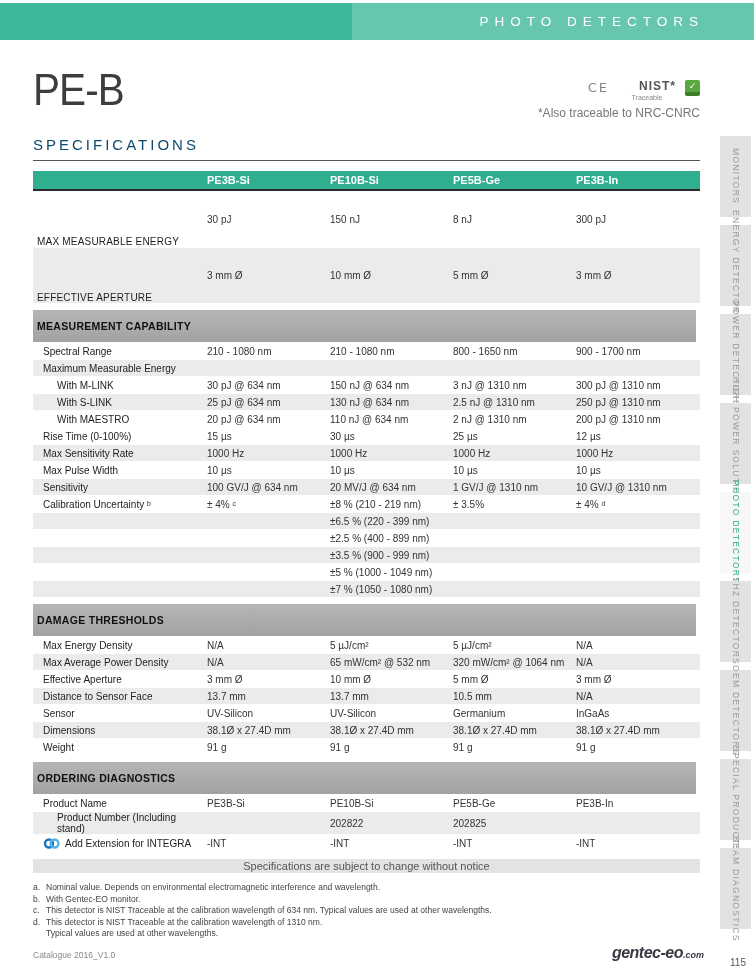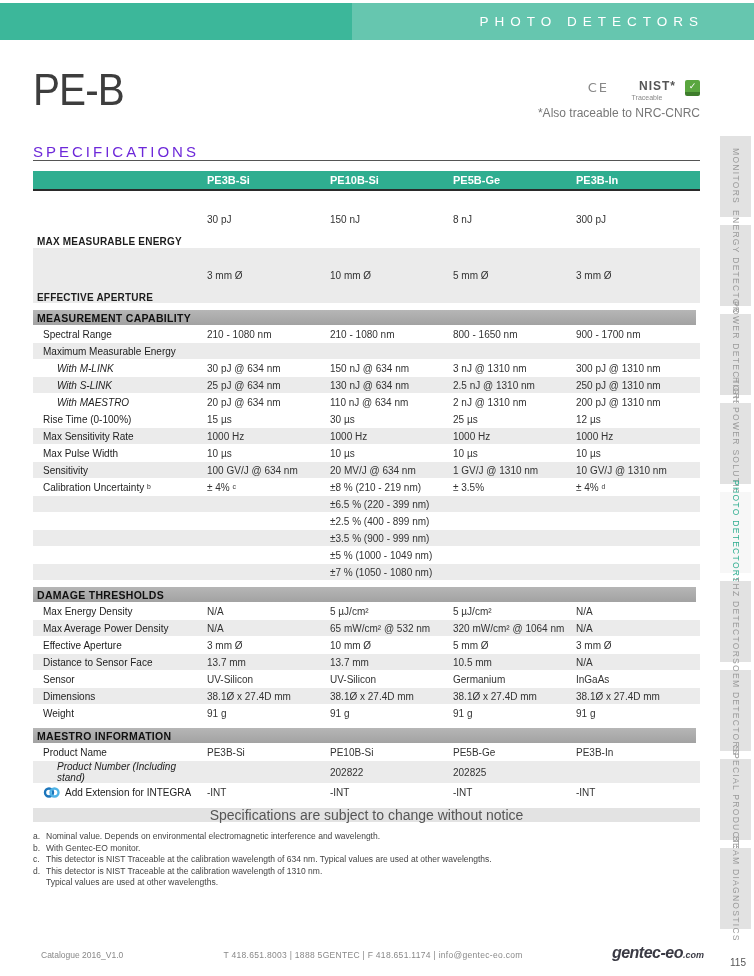--- a/index.html
+++ b/index.html
@@ -23,48 +23,48 @@
   h1.page-title{margin:6px 0 0 0;font-size:44px;line-height:1;font-weight:400;letter-spacing:-1px;color:#3d3d3d;transform:scaleX(.92);transform-origin:left;}
   .certs{text-align:right;padding-top:18px;}
   .cert-line{display:flex;align-items:flex-start;gap:9px;justify-content:flex-end;}
   .ce{font-size:13px;color:#888;letter-spacing:2px;font-family:"DejaVu Sans",sans-serif;}
   .nist{display:flex;flex-direction:column;align-items:center;line-height:1;}
   .nist .nist-main{font-size:12px;font-weight:bold;letter-spacing:1px;color:#555;margin-left:21px;}
   .nist .nist-sub{font-size:7px;color:#888;margin-top:2px;}
   .badge{width:15px;height:16px;background:#5aa63f;border-radius:2px;display:flex;align-items:center;justify-content:center;color:#fff;font-size:9px;border-bottom:4px solid #3e7d2c;}
   .trace-note{font-size:12px;color:#777;margin-top:5px;text-align:center;}
   
-  .spec-title{margin-top:15px;font-size:15px;letter-spacing:3px;color:#6d28d9;border-bottom:1px solid #555;}
+  .spec-title{margin-top:8px;font-size:15px;letter-spacing:3px;color:#0c4a6e;border-bottom:1px solid #555;padding-bottom:7px;}
   
   #spec-table{margin-top:10px;}
   .row{display:flex;min-height:16px;margin-bottom:1px;align-items:center;font-size:10px;color:#333;}
   .row.shade{background:var(--shade);}
   .row.thead{background:var(--teal);min-height:20px;color:#fff;border-bottom:2px solid #2a2a2a;}
   .row.thead .c-val{font-weight:bold;font-size:11px;color:#fff;}
   .c-label{flex:0 0 172px;padding-left:4px;color:#1d1d1d;display:flex;align-items:center;gap:5px;}
   .c-label.ind1{padding-left:10px;}
-  .c-label.ind2{padding-left:24px;font-style:italic;}
-  .row.bold .c-label{font-weight:bold;letter-spacing:.2px;margin-top:44px;}
+  .c-label.ind2{padding-left:24px;}
+  .row.bold .c-label{font-weight:normal;letter-spacing:.2px;margin-top:44px;}
   .c-val{flex:0 0 123px;padding-left:2px;}
   .c-val:last-child{flex:1;}
-  .sec-bar{background:linear-gradient(to bottom,#b6b6b6,#a2a2a2);height:15px;display:flex;align-items:center;padding-left:4px;font-weight:bold;font-size:10.5px;color:#101010;margin:7px 4px 1px 0;letter-spacing:.3px;}
-  .notice{background:#e3e3e3;height:14px;margin-top:8px;display:flex;align-items:center;justify-content:center;font-size:14px;color:#555;}
+  .sec-bar{background:linear-gradient(to bottom,#b6b6b6,#a2a2a2);height:32px;display:flex;align-items:center;padding-left:4px;font-weight:bold;font-size:10.5px;color:#101010;margin:7px 4px 1px 0;letter-spacing:.3px;}
+  .notice{background:#e3e3e3;height:14px;margin-top:8px;display:flex;align-items:center;justify-content:center;font-size:11px;color:#555;}
   
   .footnotes{margin-top:9px;font-size:8.5px;color:#444;line-height:11.5px;}
   .fn{display:flex;}
   .fn .fn-m{flex:0 0 13px;}
   
   .sidebar{position:absolute;top:136px;right:3px;width:31px;display:flex;flex-direction:column;gap:8px;}
   .tab{height:81px;background:#e2e2e2;display:flex;align-items:center;justify-content:center;}
   .tab span{writing-mode:vertical-rl;font-size:8.5px;letter-spacing:1.3px;color:#9a9a9a;white-space:nowrap;}
   .tab.active{background:#f7f7f7;}
   .tab.active span{color:var(--teal);}
   
   .footer{position:absolute;left:33px;bottom:12px;width:711px;height:22px;font-size:8.5px;color:#888;}
-  .f-cat{position:absolute;left:8px;bottom:4px;margin-top:8px;}
+  .f-cat{position:absolute;left:0;bottom:4px;margin-top:8px;}
   .f-contact{position:absolute;left:340px;bottom:4px;transform:translateX(-50%);white-space:nowrap;letter-spacing:.3px;}
   .f-logo{position:absolute;right:40px;bottom:2px;font-style:italic;font-weight:bold;color:#3a3a44;font-size:16px;letter-spacing:-.5px;}
   .f-logo .dotcom{font-size:9px;font-weight:bold;letter-spacing:0;}
   .f-page{position:absolute;right:4px;bottom:-2px;font-size:10px;color:#555;}
   .integra-icon{display:inline-flex;flex:none;}
 </style>
 </head>
 <body>
 
 <div class="banner">
@@ -311,21 +311,21 @@
       </div>
       <div class="row">
         <div class="c-label ind1">
           <span>Weight</span>
         </div>
         <div class="c-val">91 g</div>
         <div class="c-val">91 g</div>
         <div class="c-val">91 g</div>
         <div class="c-val">91 g</div>
       </div>
-      <div class="sec-bar">MAESTRO INFORMATION</div>
+      <div class="sec-bar">ORDERING DIAGNOSTICS</div>
       <div class="row">
         <div class="c-label ind1">
           <span>Product Name</span>
         </div>
         <div class="c-val">PE3B-Si</div>
         <div class="c-val">PE10B-Si</div>
         <div class="c-val">PE5B-Ge</div>
         <div class="c-val">PE3B-In</div>
       </div>
       <div class="row shade">
@@ -404,16 +404,15 @@
     <div class="tab">
       <span>SPECIAL PRODUCTS</span>
     </div>
     <div class="tab">
       <span>BEAM DIAGNOSTICS</span>
     </div>
   </div>
 
 <div class="footer">
   <span class="f-cat">Catalogue 2016_V1.0</span>
-  <span class="f-contact">T  418.651.8003   |   1888 5GENTEC   |   F  418.651.1174   |   info@gentec-eo.com</span>
   <span class="f-logo"><span>gentec-eo</span><span class="dotcom">.com</span></span>
 </div>
 <span class="f-page" style="position:absolute;right:8px;bottom:8px;font-size:10px;color:#555;">115</span>
 
 </body></html>

